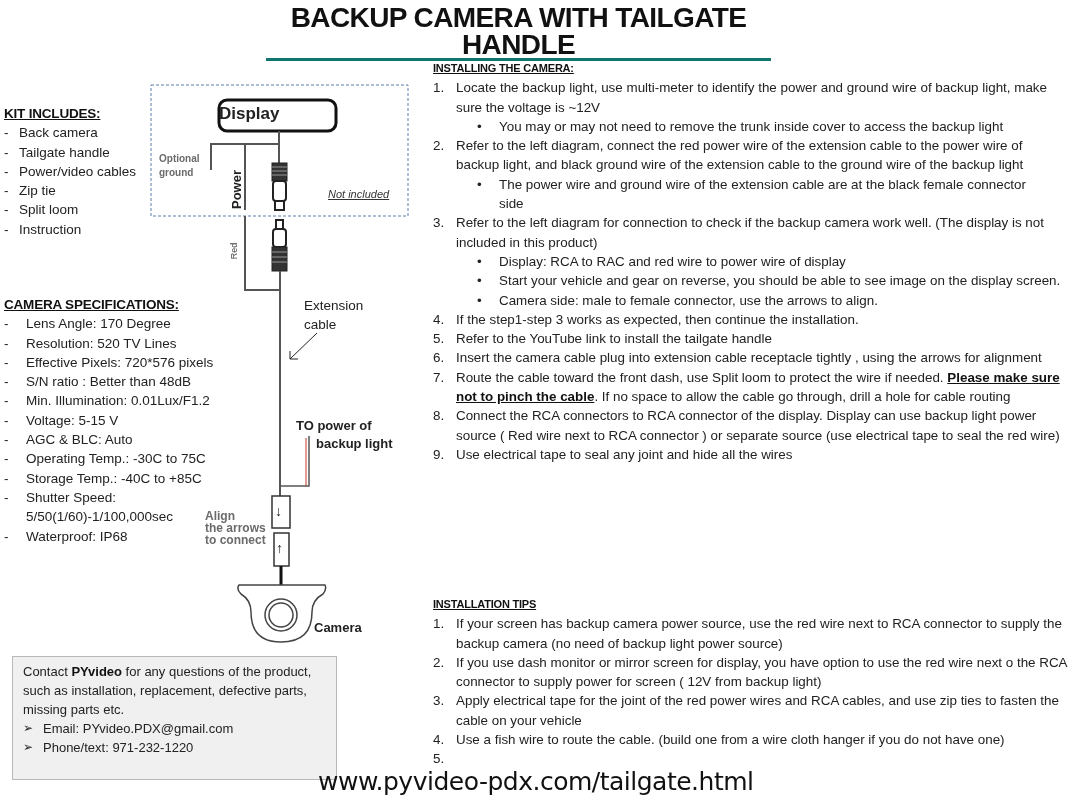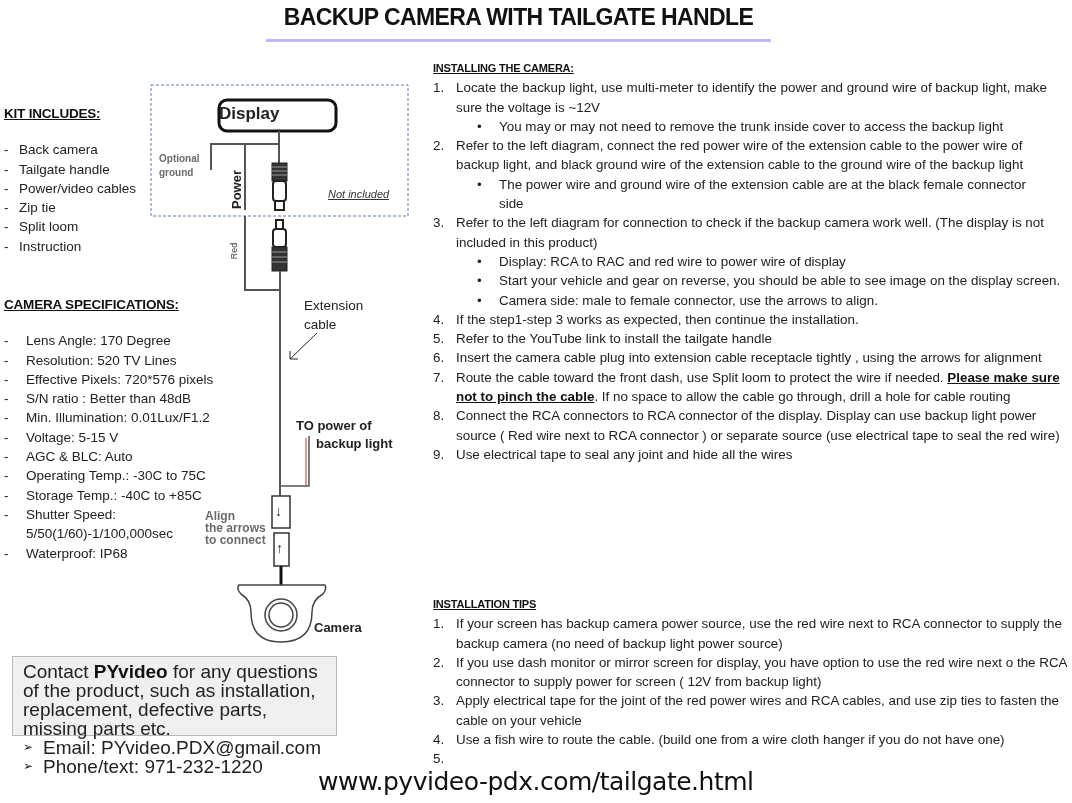--- a/index.html
+++ b/index.html
@@ -1,45 +1,45 @@
 <!DOCTYPE html>
 <html><head>
 <meta charset="utf-8">
 <style>
   * { box-sizing: border-box; margin: 0; padding: 0; }
   html, body { width: 1072px; height: 803px; background: #ffffff; overflow: hidden; }
   body { position: relative; font-family: "Liberation Sans", sans-serif; color: #1a1a1a; }
 
   .title {
     position: absolute; left: 266px; top: 4px; width: 505px;
-    font-family: "Liberation Sans", sans-serif; font-weight: bold; font-size: 23px;
+    font-family: "Liberation Sans", sans-serif; font-weight: bold; font-size: 28px;
     letter-spacing: -0.6px; text-align: center; color: #111;
-    border-bottom: 3px solid #c4b5fd; line-height: 27px; padding-bottom: 8px;
+    border-bottom: 3px solid #0f766e; line-height: 27px; padding-bottom: 0px;
   }
 
   .sec-head {
     font-weight: bold; text-decoration: underline; font-size: 11px; color: #111;
     letter-spacing: -0.2px;
   }
 
   
   .kit { position: absolute; left: 4px; top: 104px; font-size: 13.5px; line-height: 19.3px; }
   .kit .sec-head { font-size: 13.5px; }
-  .dash-list { list-style: none; margin-top: 17px; }
+  .dash-list { list-style: none; }
   .dash-list li { position: relative; padding-left: 15px; color: #222; white-space: nowrap; }
   .dash-list li::before { content: "-"; position: absolute; left: 0; }
 
   .specs { position: absolute; left: 4px; top: 295px; font-size: 13.5px; line-height: 19.3px; width: 250px; }
   .specs .sec-head { font-size: 13.5px; }
   .specs .dash-list li { white-space: normal; padding-left: 22px; }
 
   .contact {
-    position: absolute; left: 12px; top: 656px; width: 325px; height: 80px;
+    position: absolute; left: 12px; top: 656px; width: 325px; height: 124px;
     background: #f0f0f0; border: 1px solid #b8b8b8;
-    padding: 5px 10px 0 10px; font-size: 19px; line-height: 19px; color: #222;
+    padding: 5px 10px 0 10px; font-size: 13px; line-height: 19px; color: #222;
   }
   .contact b { color: #111; }
   .contact .arrow-list { list-style: none; }
   .contact .arrow-list li { position: relative; padding-left: 20px; }
   .contact .arrow-list li::before { content: "\27A2"; position: absolute; left: 0; top: 0; font-size: 12px; }
 
   
   .diagram { position: absolute; left: 0; top: 0; width: 430px; height: 650px; }
   .diagram svg { position: absolute; left: 0; top: 0; }
   .dlabel { position: absolute; font-family: "Liberation Sans", sans-serif; color: #222; }

